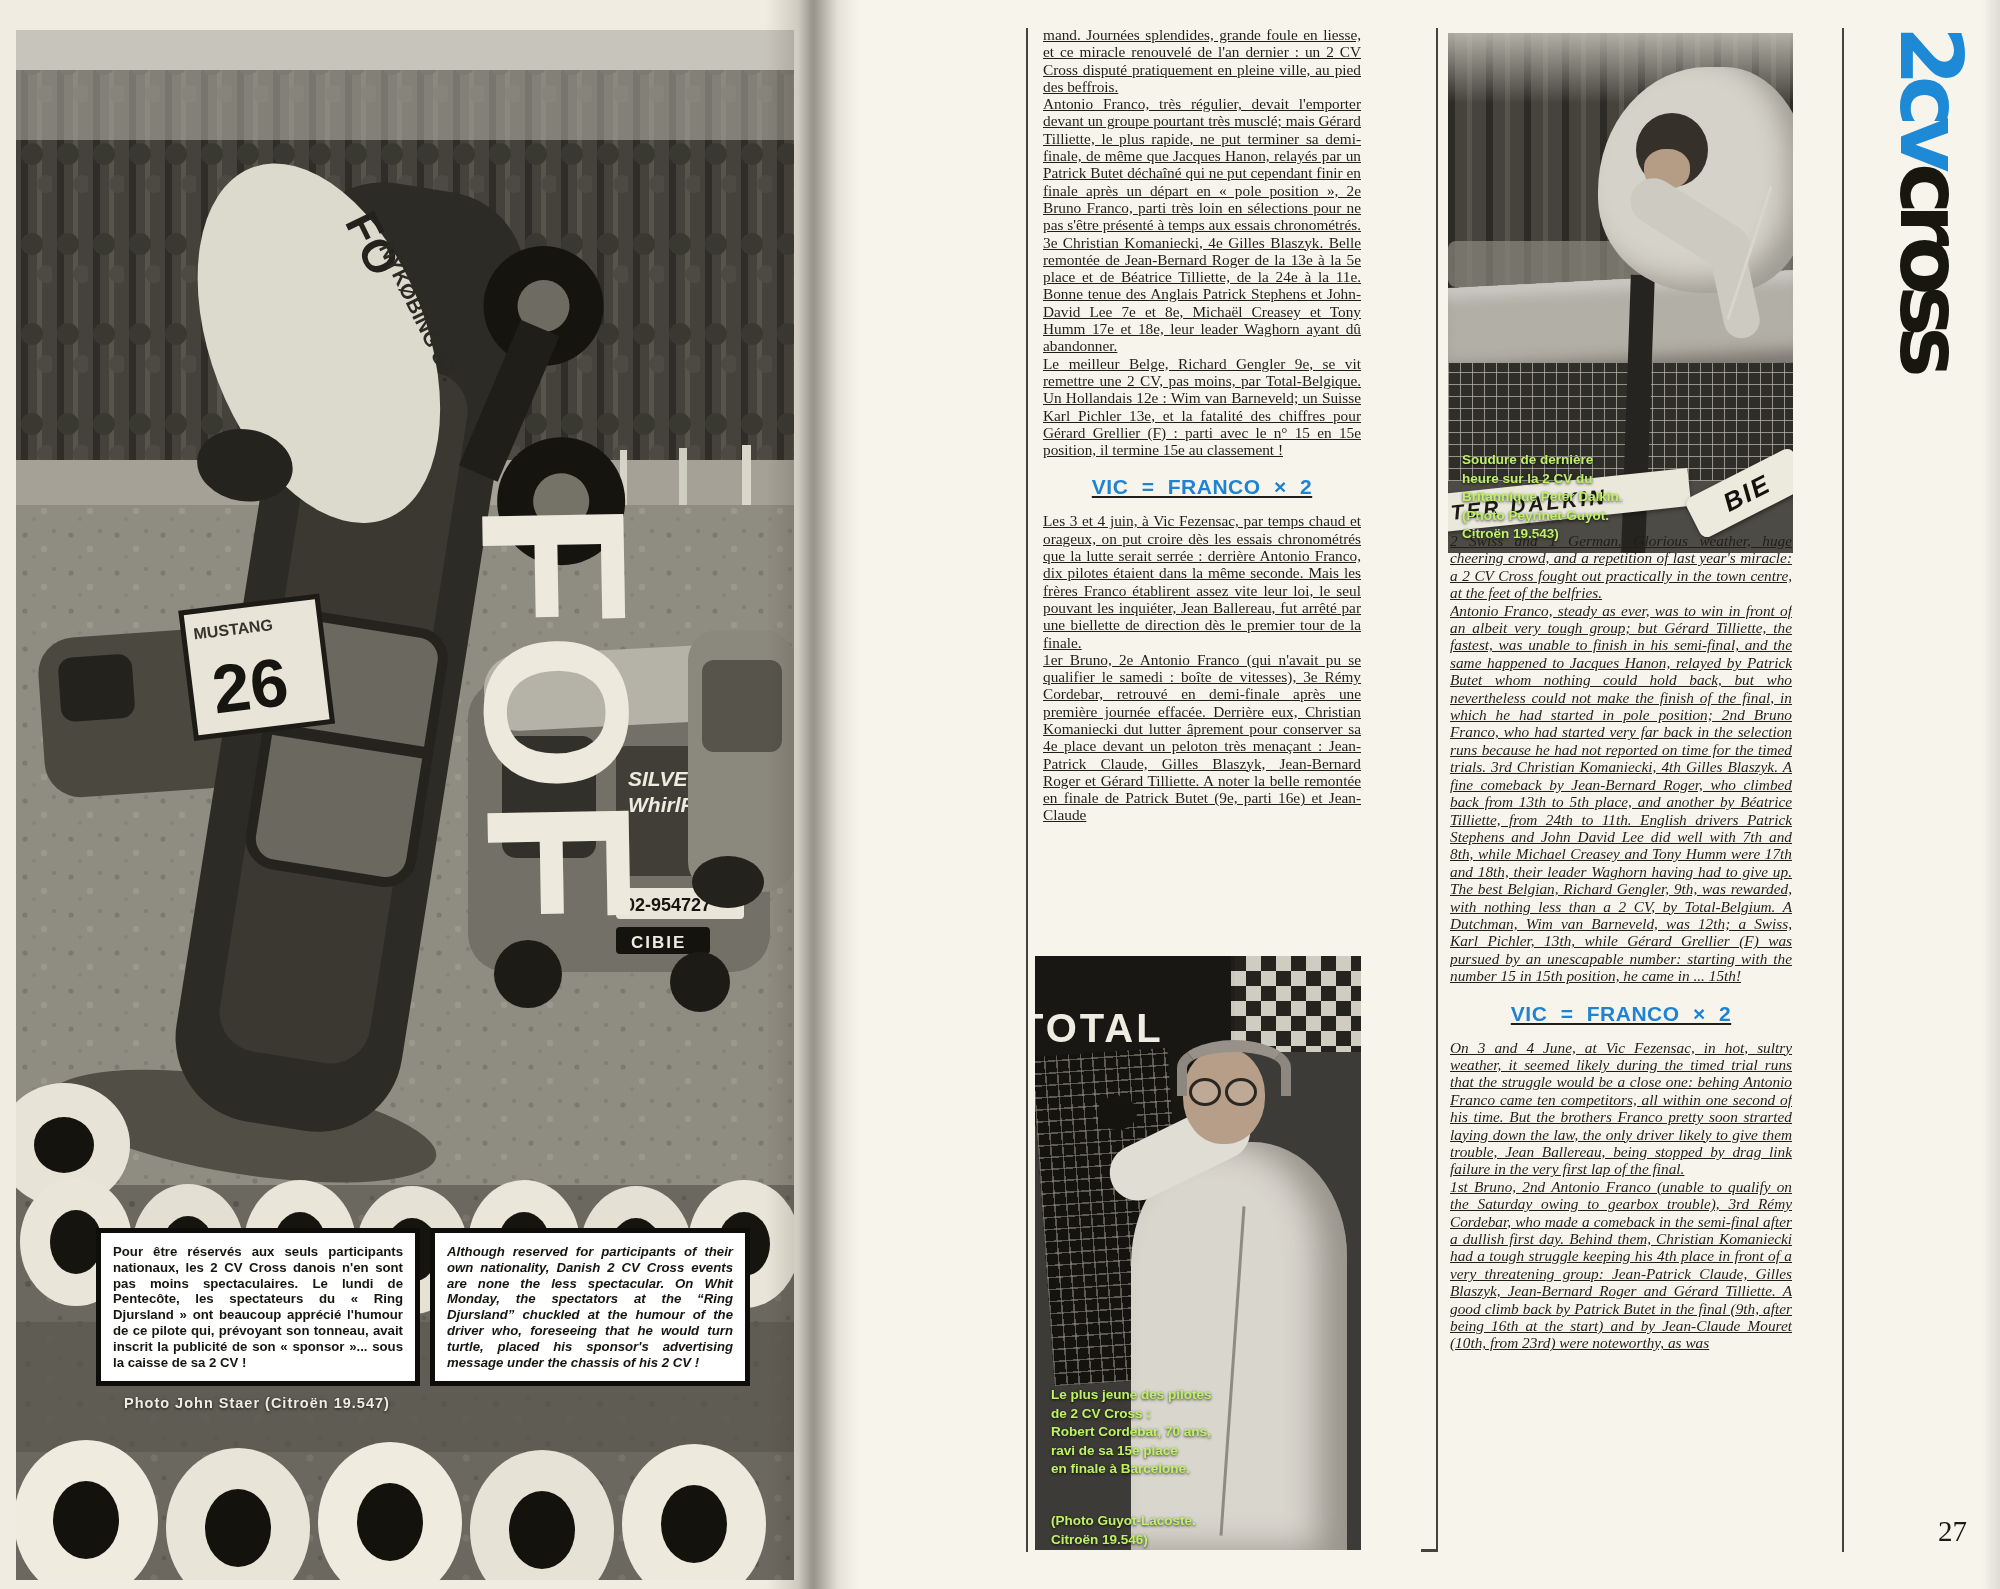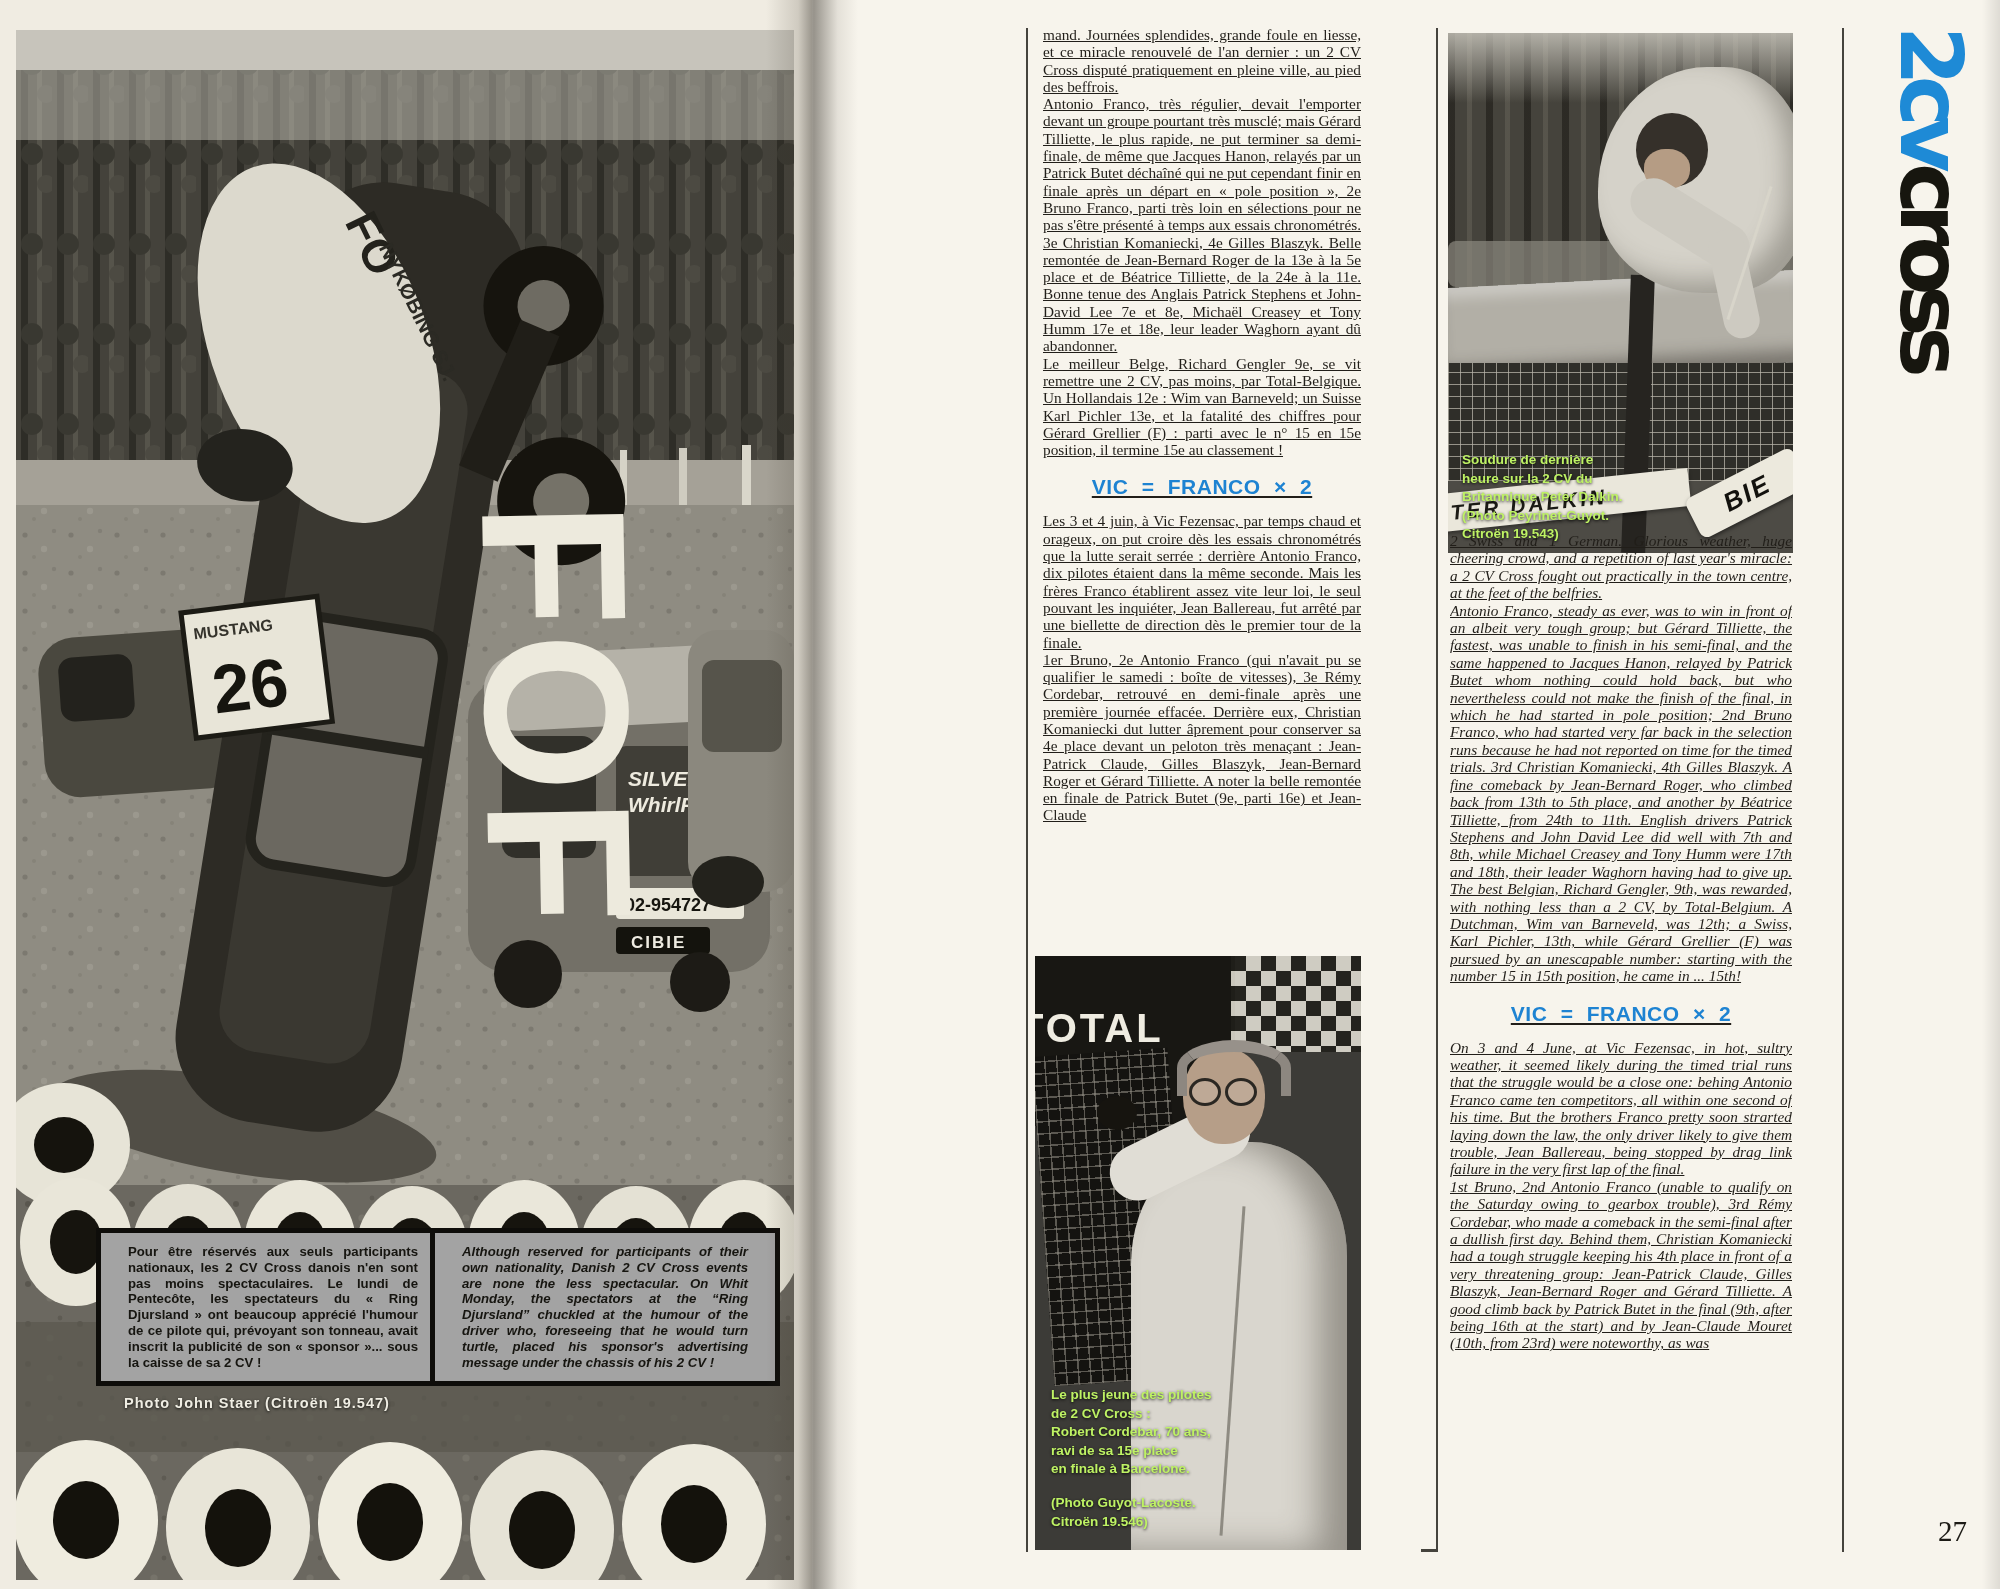--- a/index.html
+++ b/index.html
@@ -14,23 +14,23 @@
   .page-right{left:812px;width:1188px;background:#f7f4ec;}
   .gutter{position:absolute;left:766px;top:0;width:92px;height:1589px;pointer-events:none;
     background:linear-gradient(90deg,rgba(60,52,40,0) 0%,rgba(60,52,40,.18) 35%,rgba(35,30,22,.45) 52%,rgba(60,52,40,.10) 78%,rgba(60,52,40,0) 100%);}
   .edge-right{position:absolute;right:0;top:0;width:18px;height:1589px;background:linear-gradient(90deg,rgba(0,0,0,0),rgba(0,0,0,.10));}
 
   
   .photo{position:absolute;overflow:hidden;background:#8d8a81;}
   .photo-crash{left:16px;top:30px;width:778px;height:1550px;}
   .photo-svg{display:block;}
 
-  .capbox{position:absolute;background:#a3a3a3;border:5px solid #0e0d0a;
+  .capbox{position:absolute;background:#ffffff;border:5px solid #0e0d0a;
     font:700 13.2px/15.8px "Liberation Sans",sans-serif;color:#161510;
-    padding:11px 27px;text-align:justify;}
+    padding:11px 12px;text-align:justify;}
   .capbox-fr{left:80px;top:1198px;width:290px;}
   .capbox-en{left:414px;top:1198px;width:286px;font-style:italic;}
   .photo-credit{position:absolute;left:108px;top:1364px;
     font:700 14.5px/18px "Liberation Sans",sans-serif;color:#efede3;
     letter-spacing:1px;text-shadow:0 1px 3px rgba(0,0,0,.8);}
 
   
   .vrule{position:absolute;top:28px;width:2px;height:1524px;background:#45433d;}
   .vrule-1{left:1026px;}
   .vrule-2{left:1436px;}
@@ -61,21 +61,21 @@
     border-radius:28px;transform:rotate(-26deg);}
   .pc-glove{position:absolute;left:62px;top:140px;width:40px;height:34px;background:#16140f;border-radius:50%;}
   .pc-head{position:absolute;left:148px;top:92px;width:82px;height:96px;background:#b69e88;border-radius:48%;}
   .pc-hair{position:absolute;left:142px;top:84px;width:94px;height:44px;background:transparent;
     border-top:12px solid #97918a;border-left:10px solid #8d8780;border-right:10px solid #8d8780;border-radius:50% 50% 0 0;}
   .pc-glass{position:absolute;width:26px;height:22px;border:3px solid #2a2722;border-radius:50%;top:122px;background:rgba(255,255,255,.12);}
   .pc-glass.l{left:154px;} .pc-glass.r{left:190px;}
   .overlay-cap{position:absolute;color:#bef264;font:700 13.5px/18.5px "Liberation Sans",sans-serif;
     white-space:pre-line;text-shadow:0 1px 3px rgba(0,0,0,.85);}
   .pc-cap{left:16px;top:430px;}
-  .pc-credit{left:16px;top:538px;}
+  .pc-credit{left:16px;top:556px;}
 
   
   .photo-weld{left:1448px;top:33px;width:345px;height:520px;background:#4d4b45;}
   .pw-trees{position:absolute;left:0;top:0;width:345px;height:265px;background:#45433c;
     background-image:repeating-linear-gradient(90deg,rgba(20,18,14,.5) 0 7px,transparent 7px 19px,rgba(120,116,104,.35) 19px 24px,transparent 24px 38px);}
   .pw-sky{position:absolute;left:0;top:0;width:345px;height:70px;background:linear-gradient(180deg,rgba(205,202,192,.8),rgba(205,202,192,0));}
   .pw-bgcars{position:absolute;left:0;top:208px;width:345px;height:46px;background:#8c897f;opacity:.7;border-radius:8px;}
   .pw-roof{position:absolute;left:-10px;top:246px;width:370px;height:92px;background:#b2afa6;transform:rotate(-3deg);
     box-shadow:inset 0 10px 14px rgba(255,255,255,.35), inset 0 -12px 16px rgba(40,36,30,.4);}
   .pw-grille{position:absolute;left:0;top:330px;width:345px;height:118px;background:#2f2e29;

